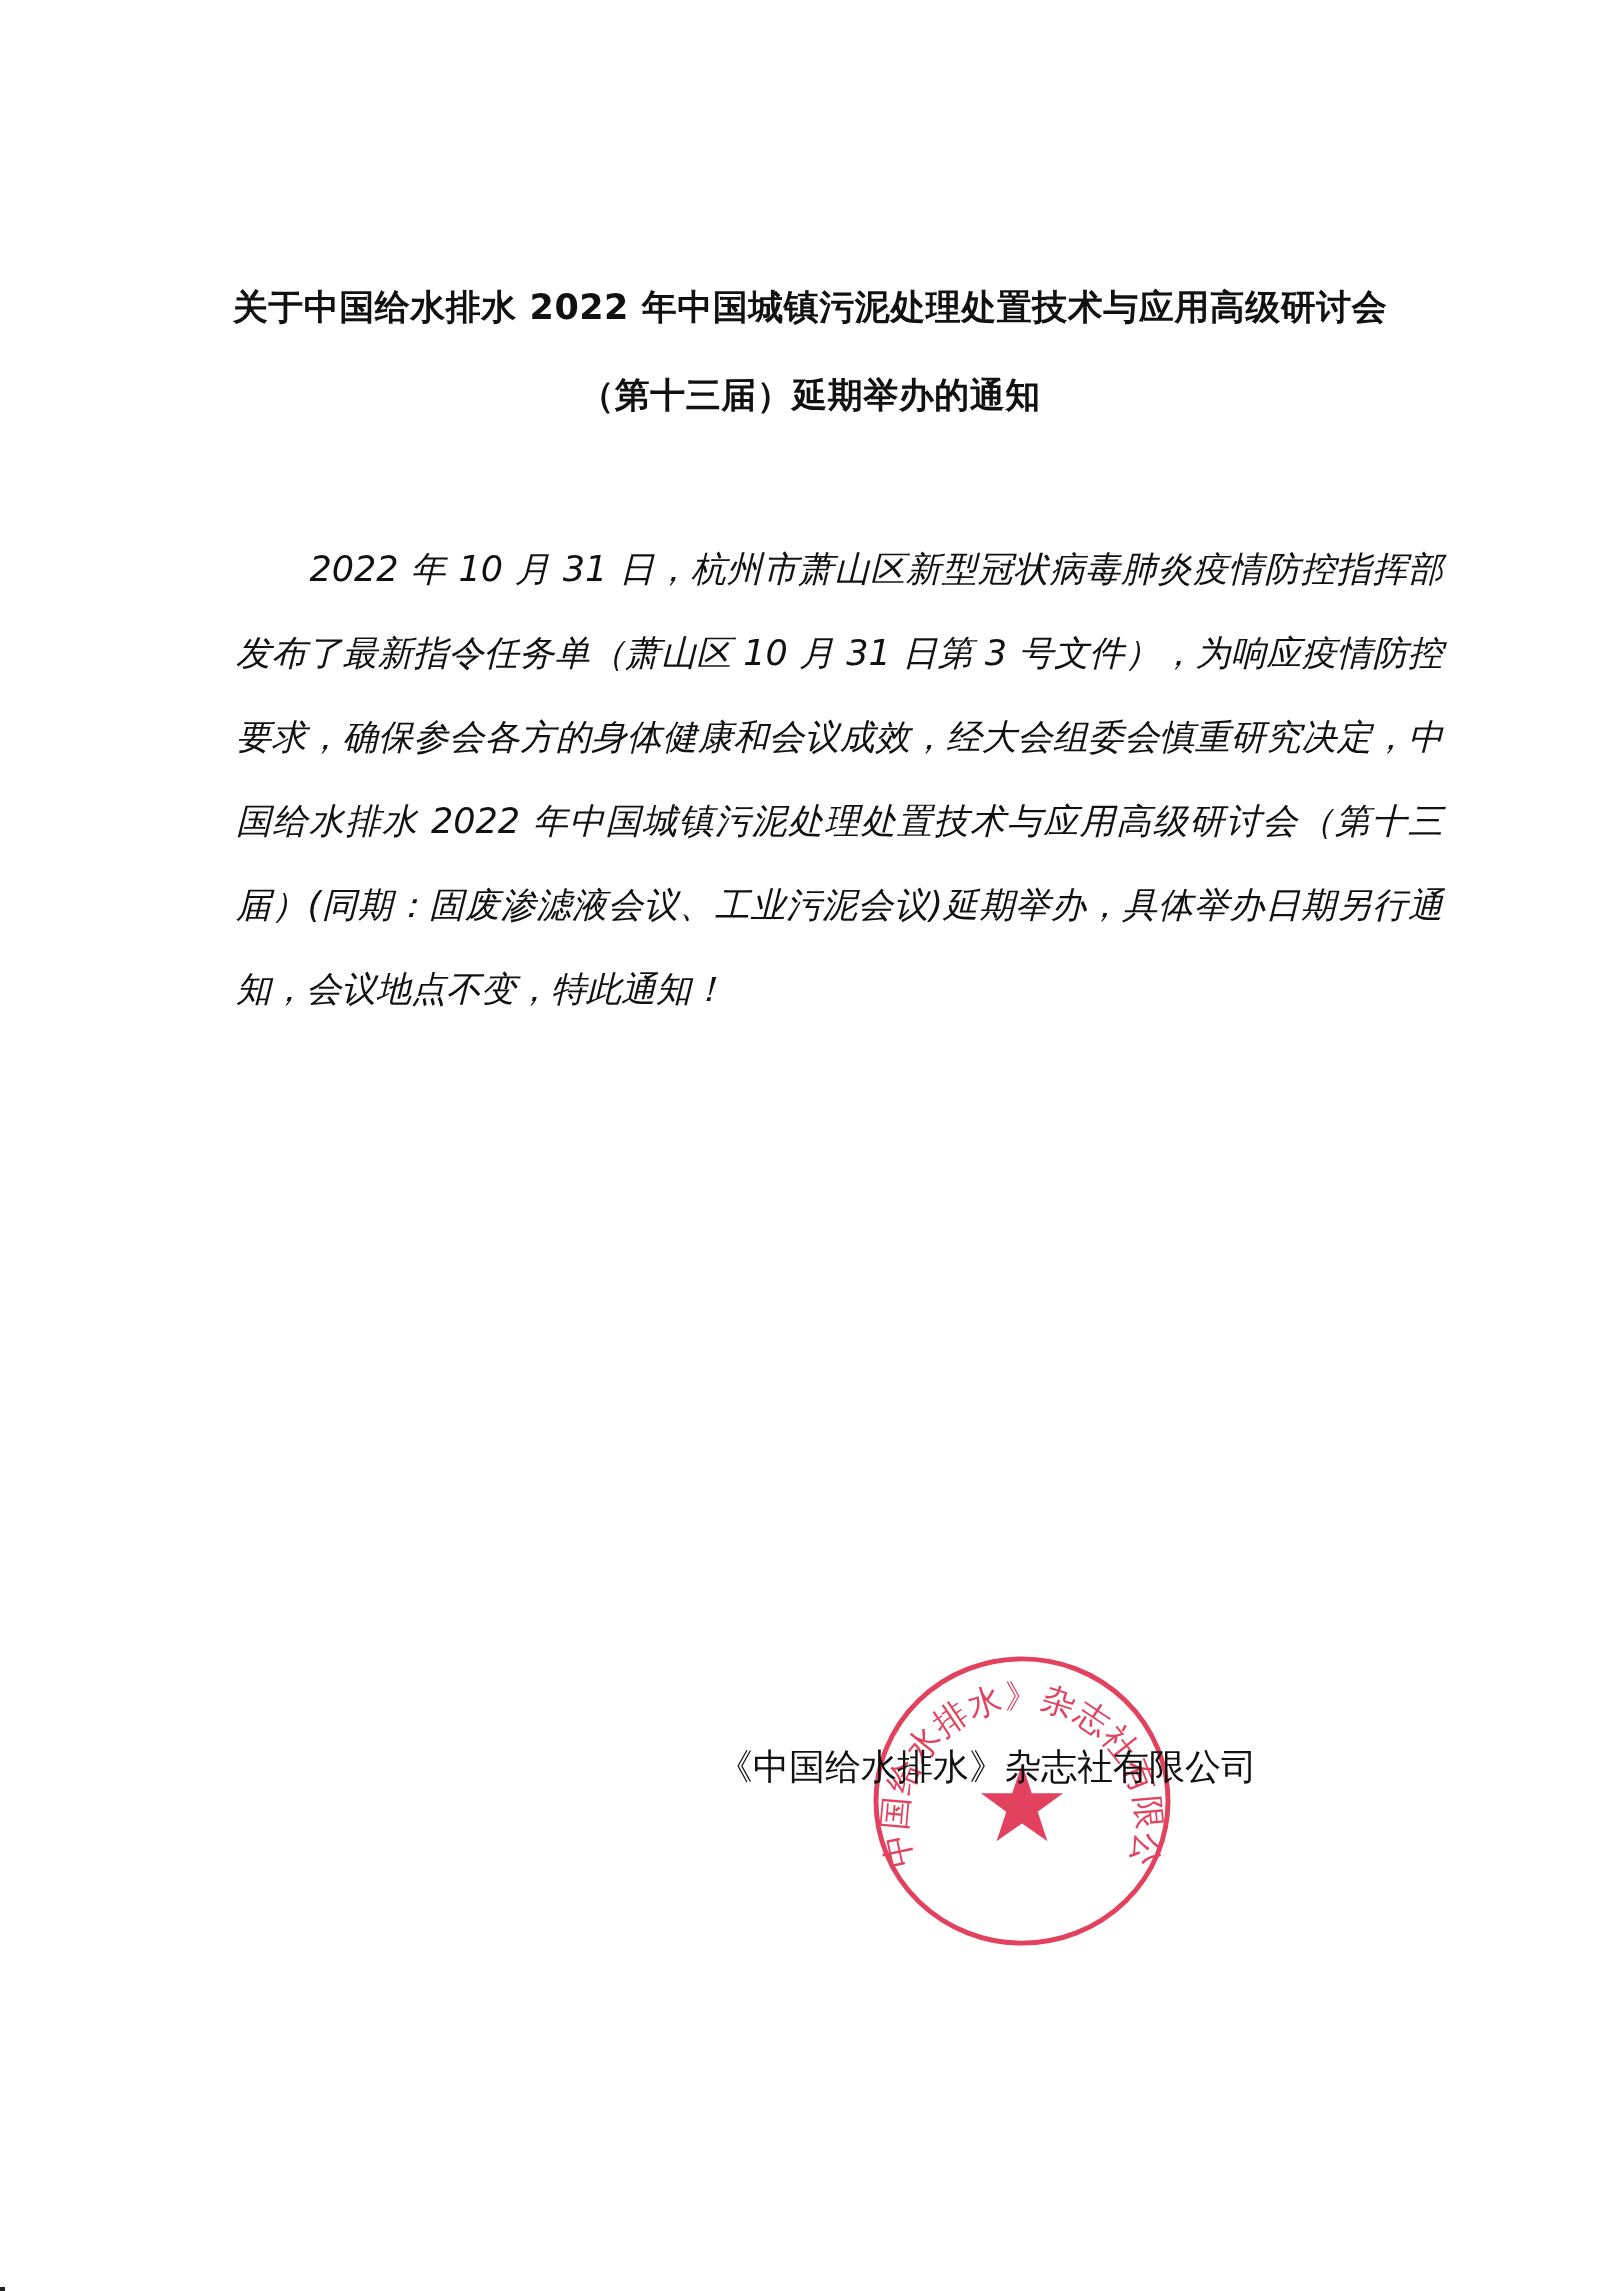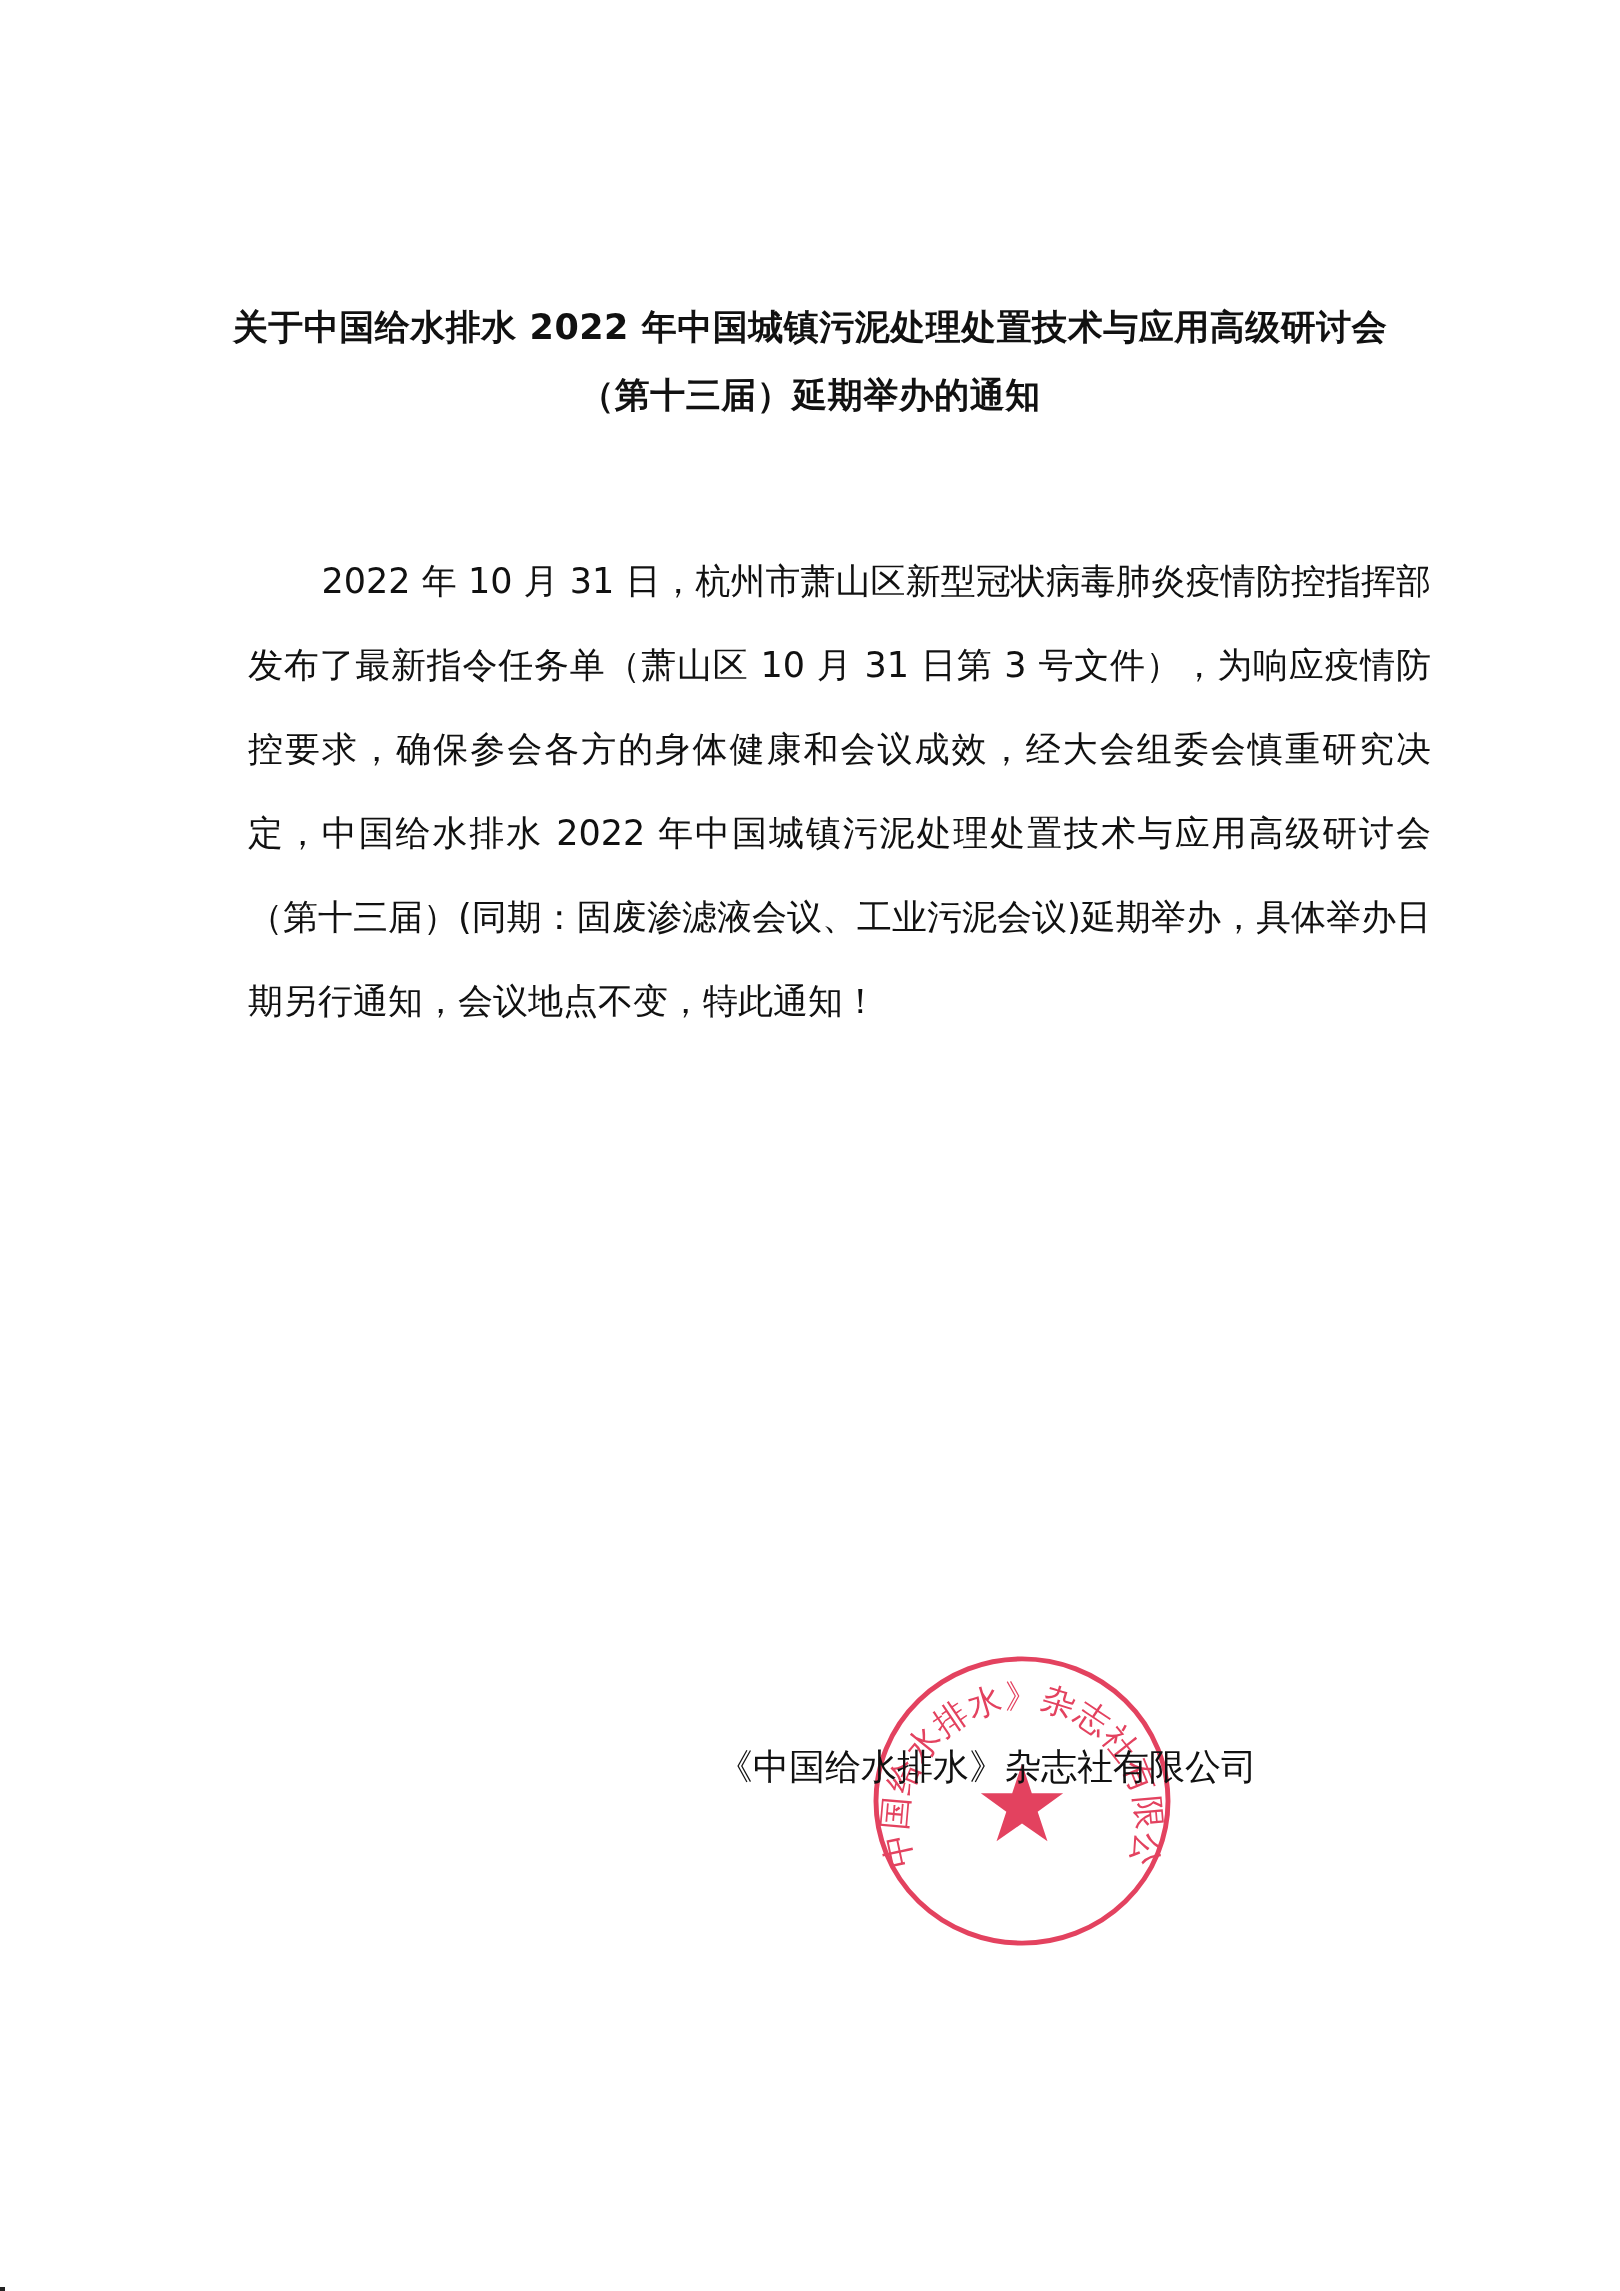--- a/index.html
+++ b/index.html
@@ -27,38 +27,39 @@
       left: 0;
       width: 1620px;
       text-align: center;
       font-family: "DejaVu Sans", "Liberation Sans", sans-serif;
       font-weight: bold;
       font-size: 35px;
       letter-spacing: 0.5px;
       color: #111;
       white-space: nowrap;
     }
-    .title.l1 { top: 304px; }
+    .title.l1 { top: 284px; }
     .title.l2 { top: 372px; }
 
     .body-text {
       position: absolute;
       left: 232px;
       width: 1215px;
       font-family: "DejaVu Sans", "Liberation Sans", sans-serif;
       font-size: 35px;
       line-height: 84px;
       color: #111;
       text-align: justify;
       text-align-last: left;
     }
     .body-text p {
-      margin: 16px;
+      margin: 4px;
       text-indent: 2.1em;
       text-align: justify;
+      font-style: italic;
     }
     .para1 { top: 523px; }
     .para2 { top: 1045px; }
 
     .signature {
       position: absolute;
       left: 717px;
       top: 1743px;
       font-family: "DejaVu Sans", "Liberation Sans", sans-serif;
       font-size: 36px;

